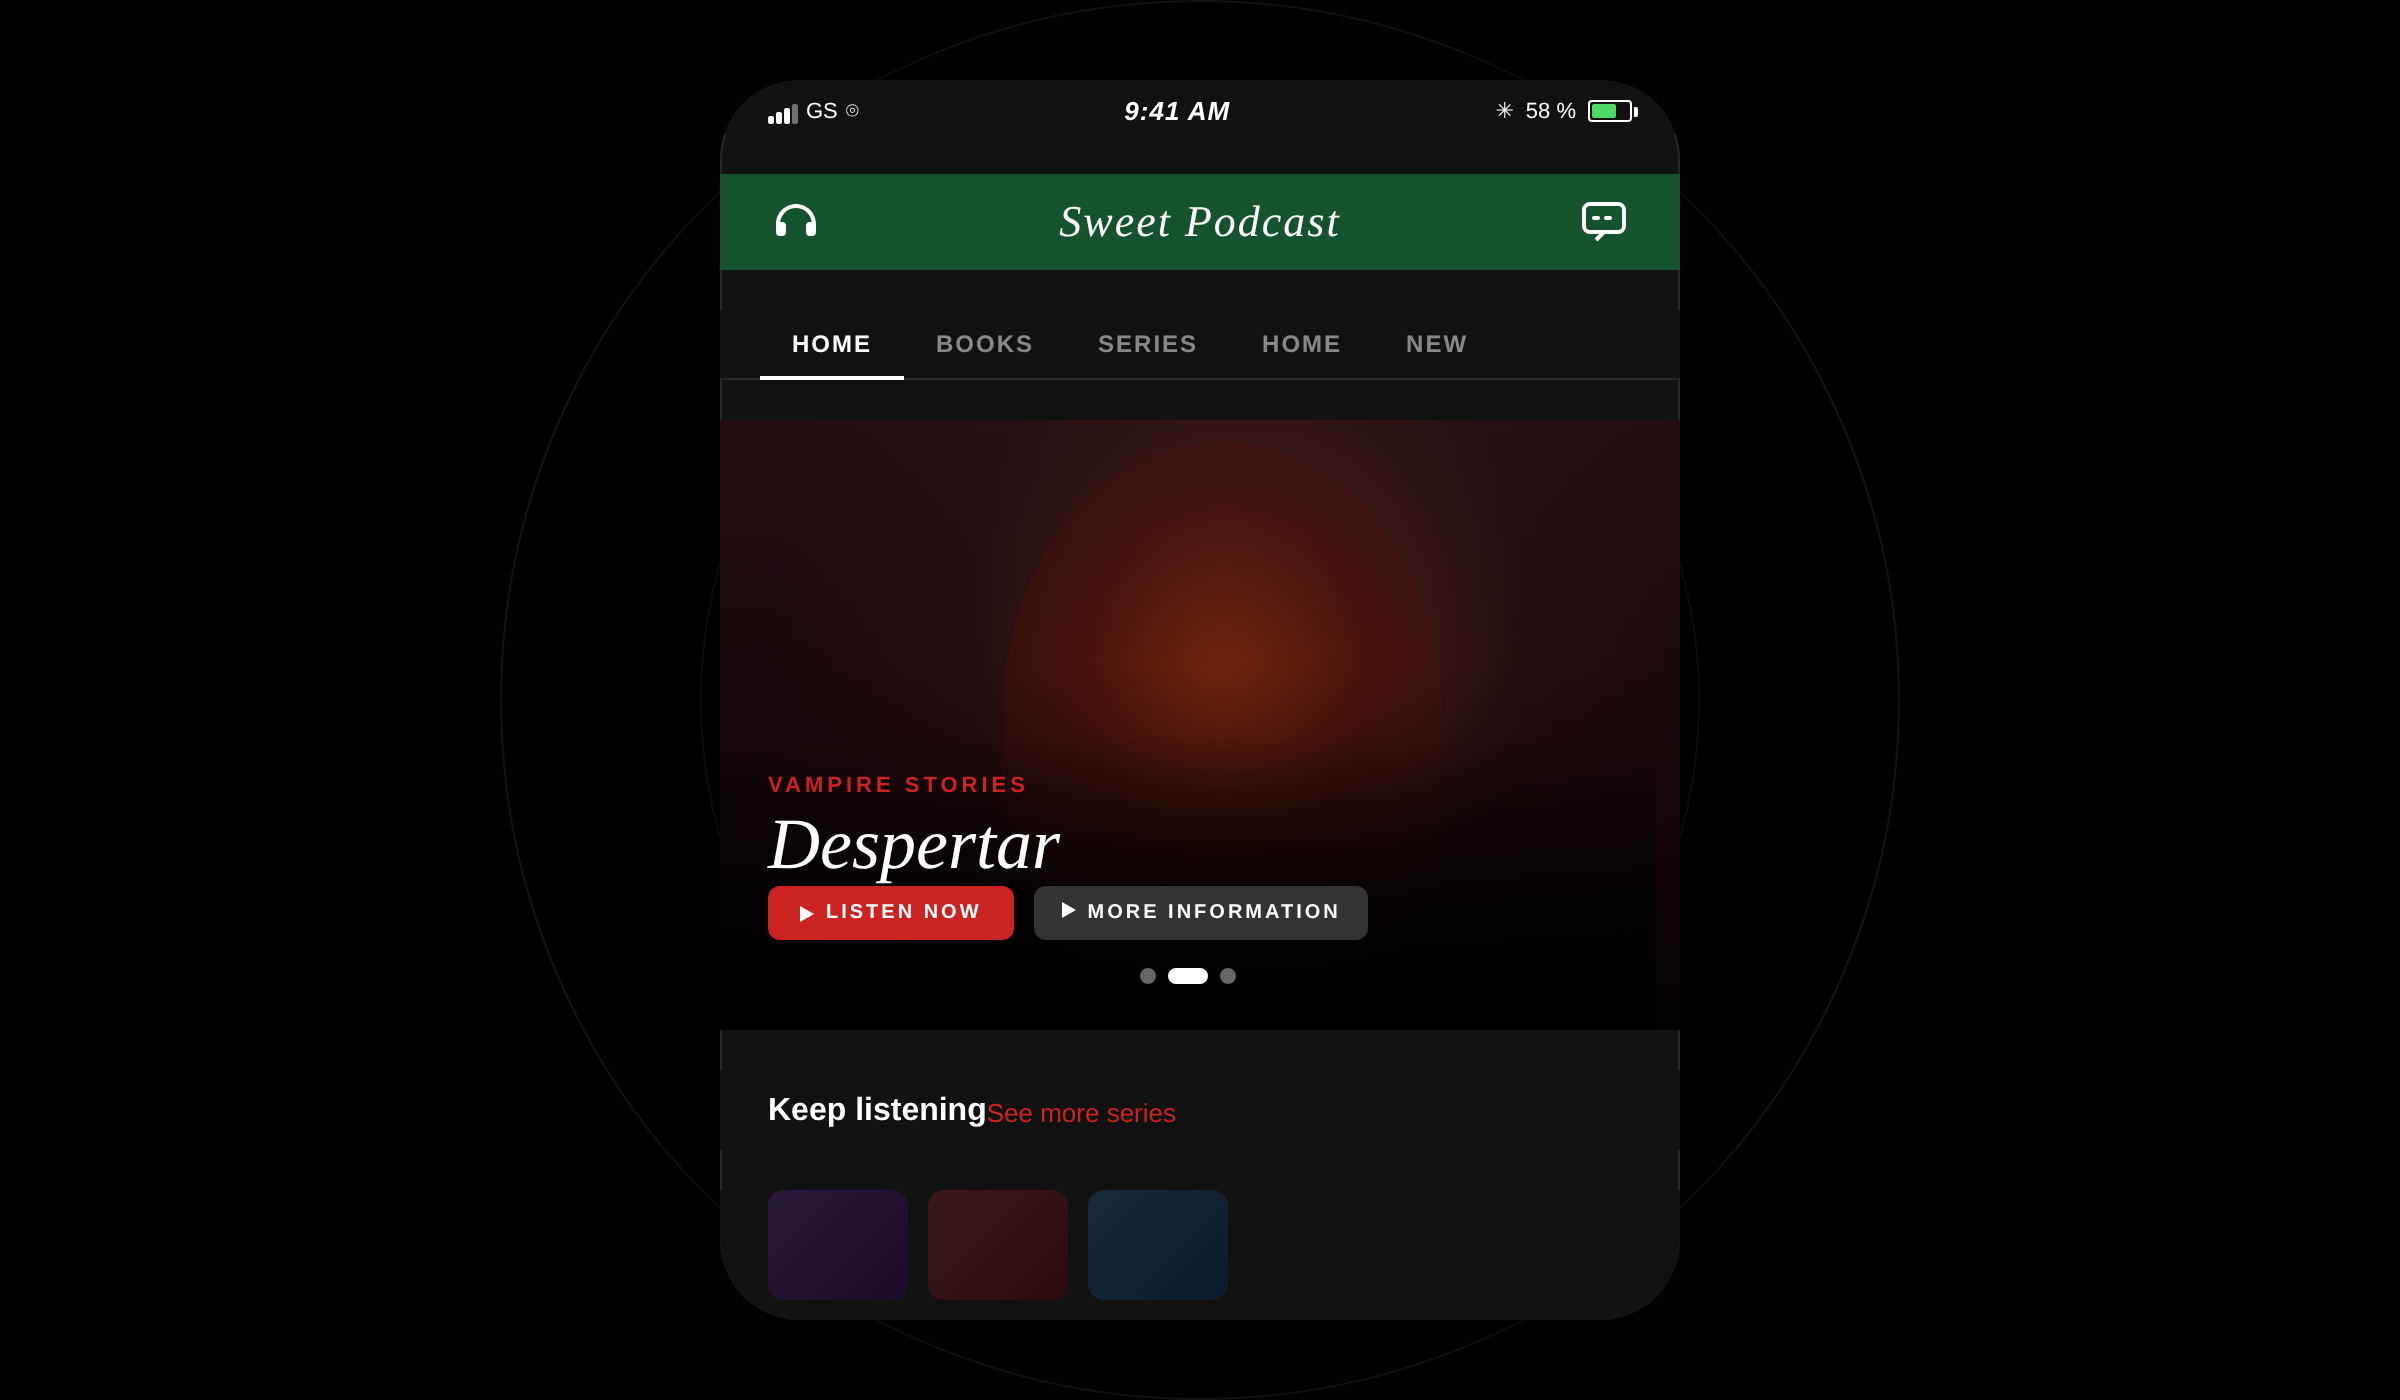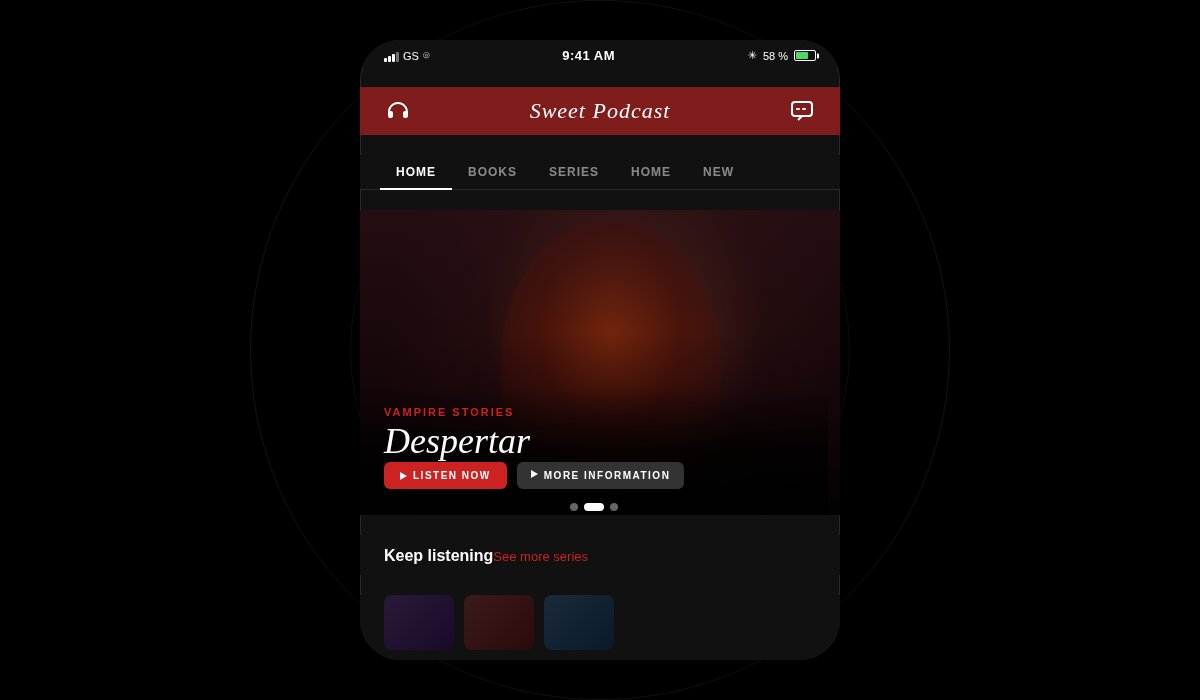--- a/index.html
+++ b/index.html
@@ -86,20 +86,21 @@
     .wifi-icon {
       font-size: 11px;
       color: #fff;
     }
     .status-center {
       font-size: 13px;
       color: #fff;
       font-family: -apple-system, sans-serif;
       font-weight: 600;
       letter-spacing: 0.5px;
+      font-style: italic;
     }
     .status-right {
       display: flex;
       align-items: center;
       gap: 6px;
       font-size: 11px;
       color: #fff;
       font-family: -apple-system, sans-serif;
     }
     .battery {
@@ -134,21 +135,21 @@
       background: #4cd964;
       border-radius: 1px;
     }
 
     
     .app-header {
       display: flex;
       justify-content: space-between;
       align-items: center;
       padding: 10px 24px 10px;
-      background: #7f1d1d;
+      background: #14532d;
       flex-shrink: 0;
     }
     .header-icon {
       width: 28px;
       height: 28px;
       display: flex;
       align-items: center;
       justify-content: center;
       color: #fff;
       font-size: 18px;
@@ -240,21 +241,21 @@
       background: radial-gradient(ellipse 180px 260px at 50% 40%, rgba(160,50,10,0.9) 0%, rgba(100,20,5,0.7) 40%, transparent 80%);
       z-index: 0;
       border-radius: 50% 50% 40% 40%;
     }
 
     .hero-overlay {
       position: absolute;
       bottom: 0;
       left: 0;
       right: 12px;
-      padding: 20px 24px 0;
+      padding: 20px 24px 19px;
       z-index: 2;
       background: linear-gradient(to top, rgba(0,0,0,0.95) 0%, rgba(0,0,0,0.7) 50%, transparent 100%);
     }
     .series-name {
       font-size: 11px;
       font-weight: 700;
       letter-spacing: 2px;
       color: #cc2222;
       font-family: -apple-system, sans-serif;
       margin-bottom: 4px;

